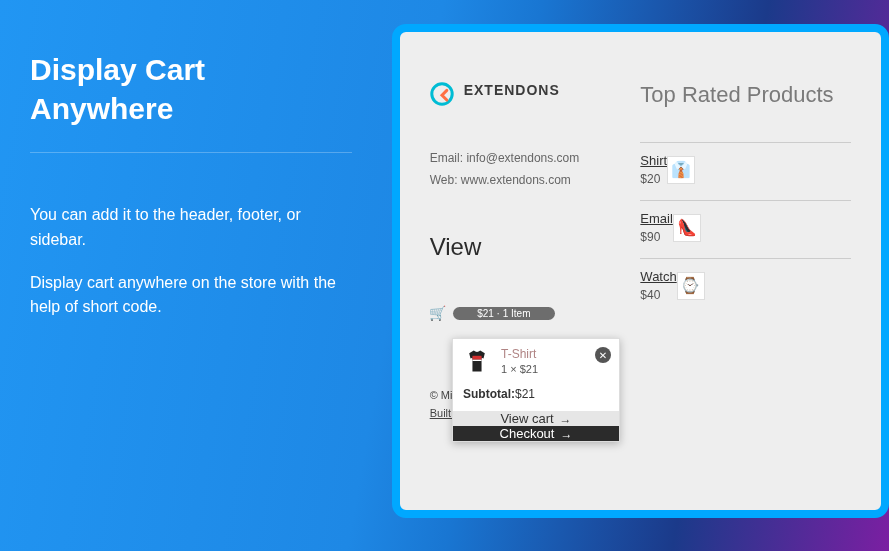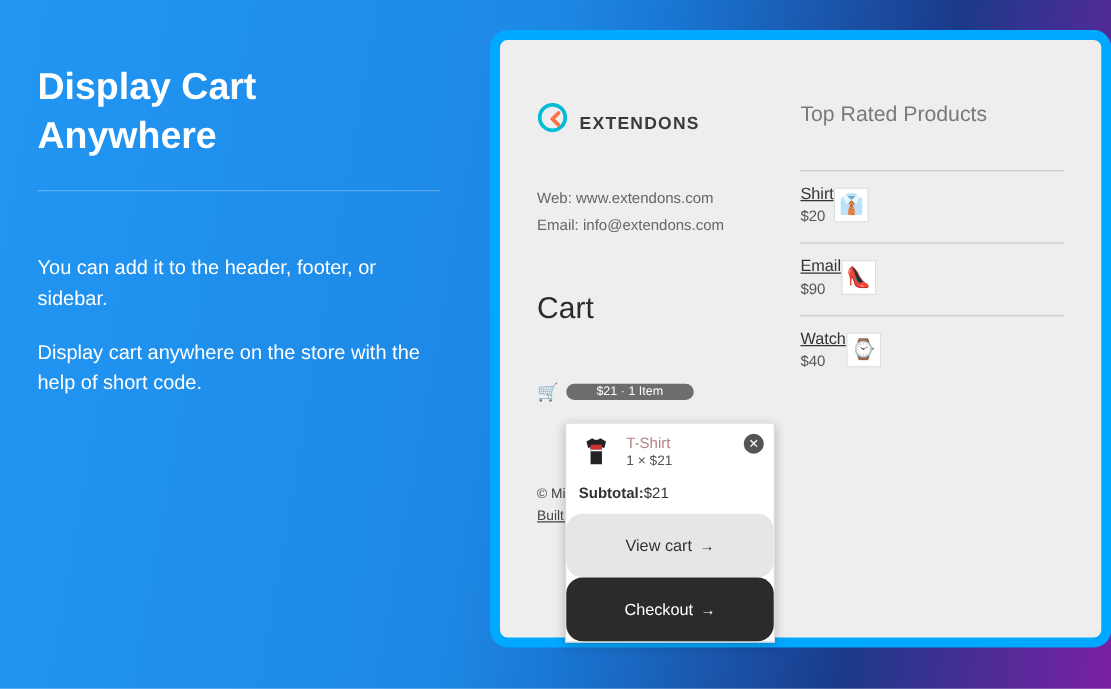--- a/index.html
+++ b/index.html
@@ -47,21 +47,21 @@
   .col-left {
     width: 50%;
     display: flex;
     flex-direction: column;
   }
   .col-right {
     width: 50%;
   }
   .brand {
     display: flex;
-    align-items: flex-end;
+    align-items: flex-start;
     gap: 10px;
   }
   .brand-icon {
     width: 24px; height: 24px;
     display: inline-block;
   }
   .brand-name {
     font-weight: 700;
     letter-spacing: 1px;
     font-size: 14px;
@@ -100,21 +100,21 @@
   }
   .footer-info {
     margin-top: 66px;
     font-size: 11px;
     color: #444;
     line-height: 1.6;
   }
   .footer-info .link { text-decoration: underline; cursor: pointer; }
 
   .top-rated-title {
-    font-size: 17px;
+    font-size: 22px;
     color: #7a7a7a;
     font-weight: 400;
     margin-bottom: 34px;
   }
   .product {
     display: flex;
     justify-content: flex-start;
     align-items: center;
     border-top: 1px solid #ccc;
     padding: 10px 0 14px 0;
@@ -190,24 +190,23 @@
   .pop-sub {
     padding: 6px 10px 10px 10px;
     font-size: 12px;
   }
   .pop-sub b { font-weight: 600; }
   .pop-btn {
     display: flex;
     justify-content: center;
     align-items: center;
     gap: 6px;
-    padding: 18px 0;
+    padding: 0 0;
     font-size: 13px;
     cursor: pointer;
-    border-radius: 13px;
   }
   .pop-view { background: #e6e6e6; color: #333; }
   .pop-checkout { background: #2b2b2b; color: #fff; }
   .arrow { font-size: 12px; }
 
   
   .tshirt { width: 26px; height: 26px; }
 </style>
 </head>
 <body>
@@ -226,28 +225,28 @@
         <svg viewBox="0 0 40 40" width="24" height="24">
           <circle cx="20" cy="20" r="17" fill="none" stroke="#00bcd4" stroke-width="5"></circle>
           <path d="M 28 14 L 20 22 L 28 30" fill="none" stroke="#ff7043" stroke-width="5" stroke-linecap="round"></path>
         </svg>
       </span>
       <span class="brand-name">EXTENDONS</span>
     </div>
 
     <div class="contact">
       <div>
+        <span>Email: </span><span>info@extendons.com</span>
+      </div>
+      <div>
         <span>Web: </span><span>www.extendons.com</span>
       </div>
-      <div>
-        <span>Email: </span><span>info@extendons.com</span>
-      </div>
-    </div>
-
-    <div class="cart-heading">Cart</div>
+    </div>
+
+    <div class="cart-heading">View</div>
 
     <div class="mini-cart-trigger">
       <span class="cart-icon">🛒</span>
       <span class="badge">
         <span>$21</span> <span>·</span> <span>1 Item</span>
       </span>
     </div>
 
     <div class="footer-info">
       <div>© Mini Cart 2024</div>

